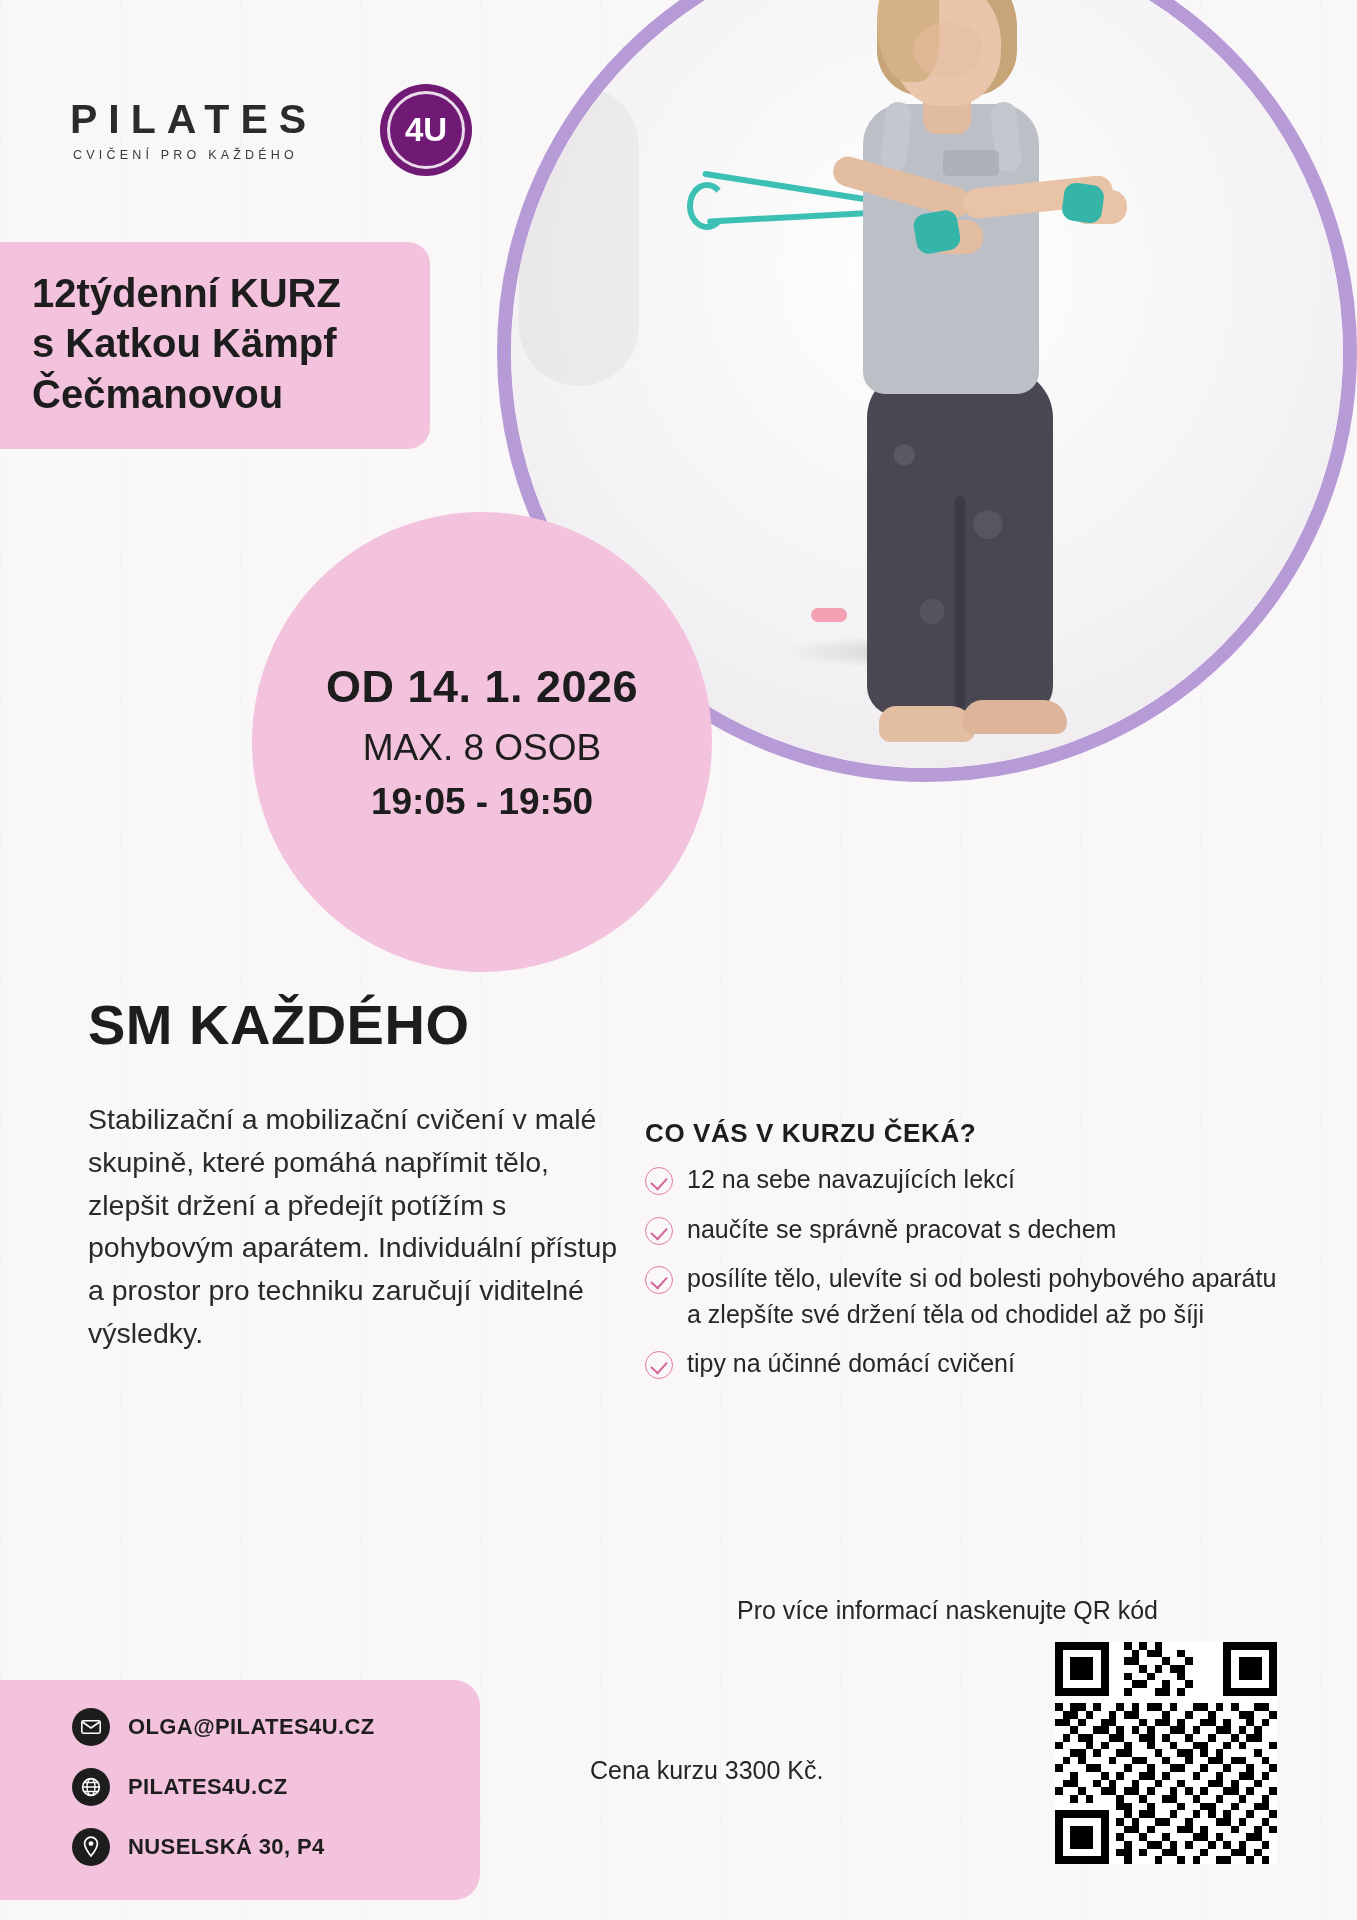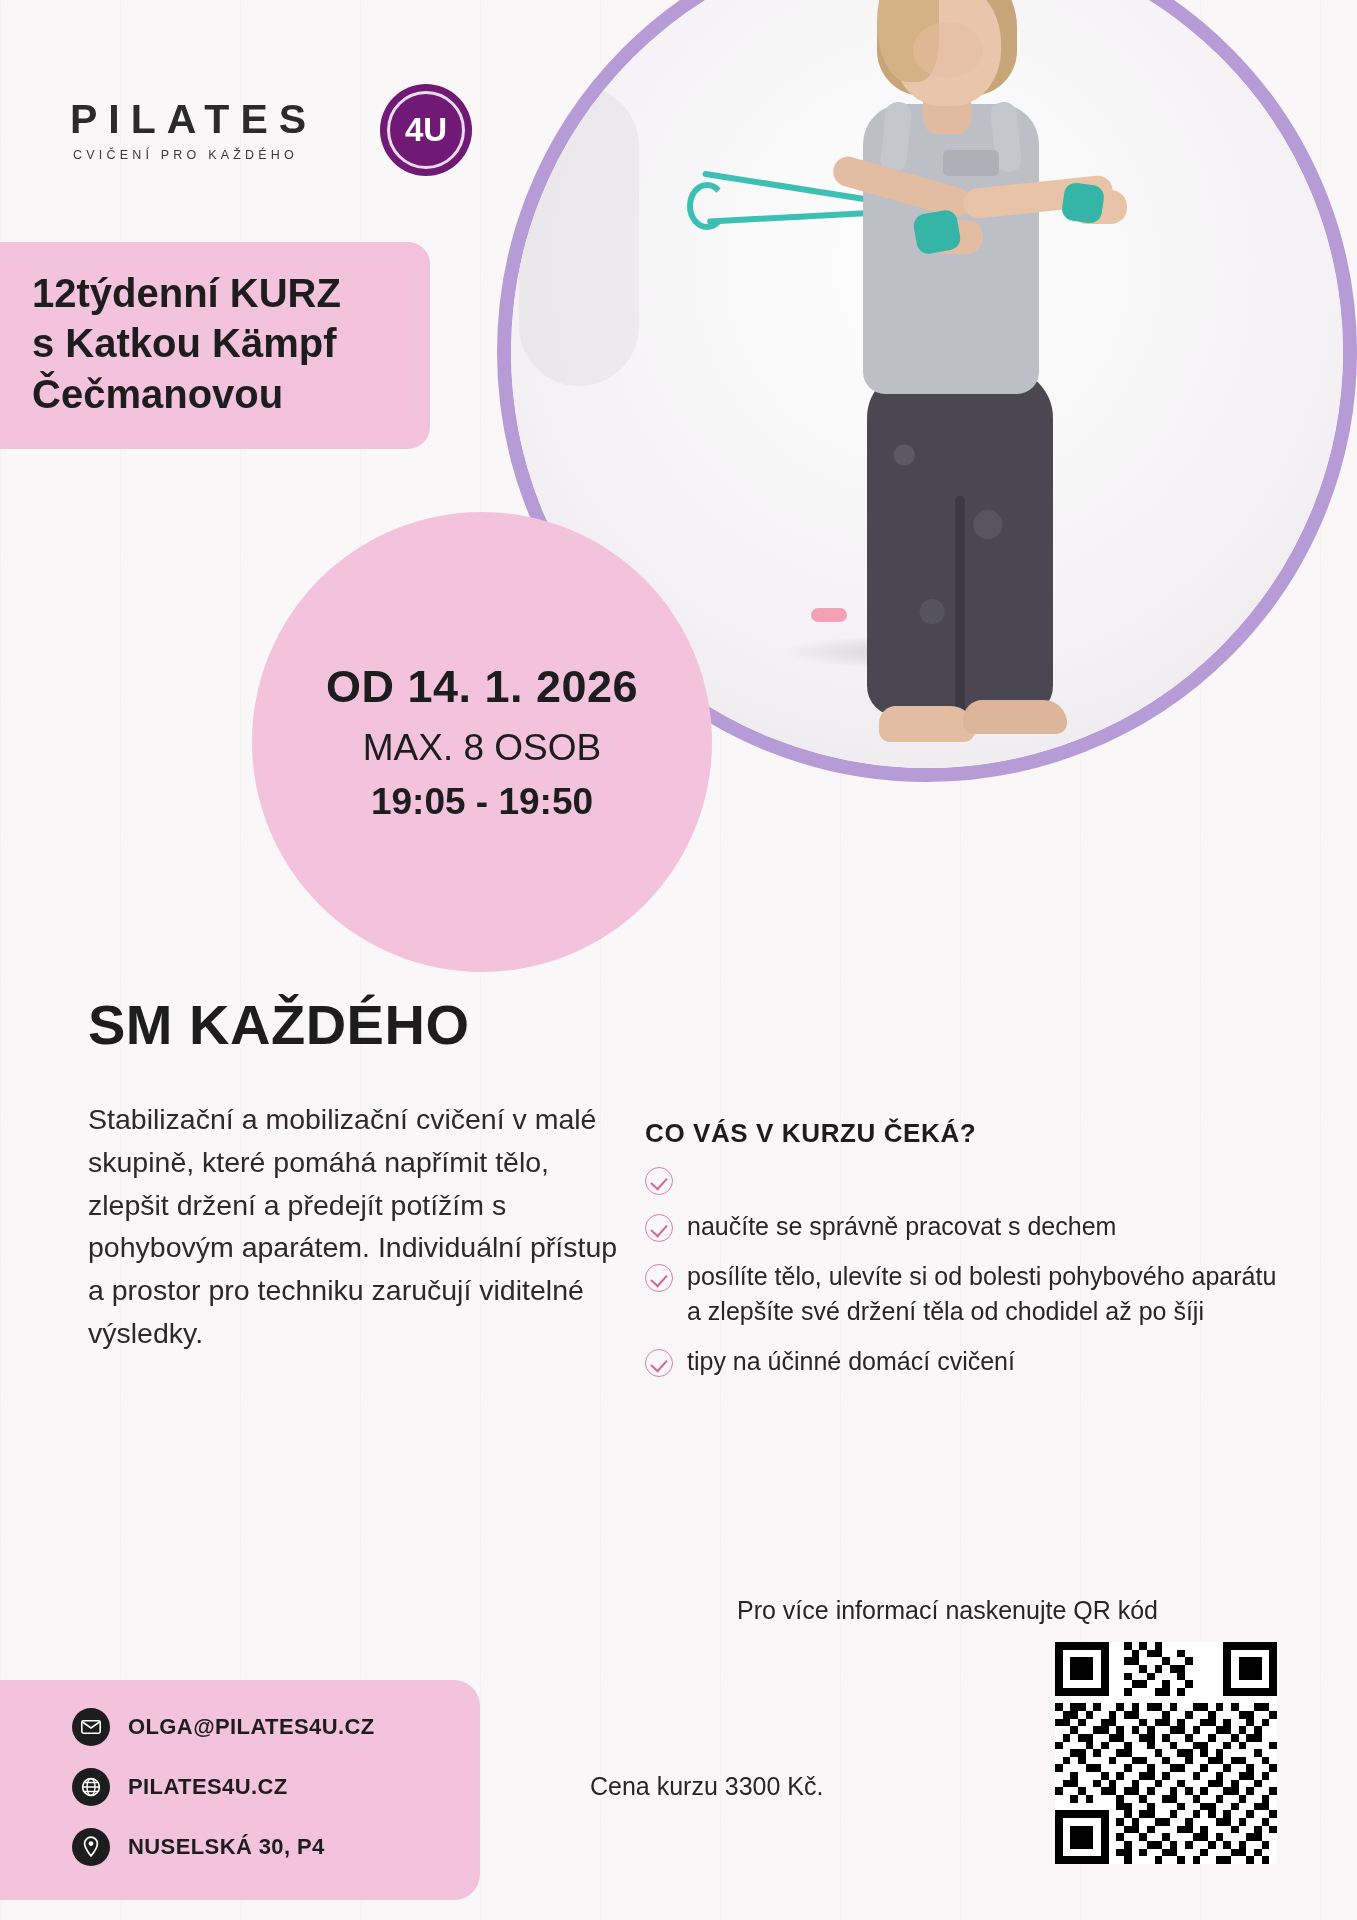--- a/index.html
+++ b/index.html
@@ -198,21 +198,21 @@
     font-size:25px; color:#262626;
   }
   .qr-box {
     position:absolute; left:1055px; top:1642px; width:222px; height:222px;
     background:#fff;
   }
   .qr-box svg { display:block; }
 
   .price {
     position:absolute; left:590px; top:1752px; width:400px;
-    font-size:25px; line-height:1.45; color:#262626;margin-top:16px;
+    font-size:25px; line-height:1.45; color:#262626;
   }
   .price p + p { margin-top:22px; }
 
   
   .contact {
     position:absolute; left:-40px; top:1680px; width:520px;
     background:#f3c2dc; border-radius:0 26px 26px 0;
     padding:28px 30px 30px 112px;
   }
   .contact-row { display:flex; align-items:center; margin-bottom:22px; }
@@ -287,20 +287,21 @@
     <div class="l3">19:05 - 19:50</div>
   </div>
 
   <div class="sm-title">SM KAŽDÉHO</div>
   <div class="sm-body">Stabilizační a mobilizační cvičení v malé skupině, které pomáhá napřímit tělo, zlepšit držení a předejít potížím s pohybovým aparátem. Individuální přístup a prostor pro techniku zaručují viditelné výsledky.</div>
 
   <div class="list-title">CO VÁS V KURZU ČEKÁ?</div>
   <div class="list">
     <div class="list-item">
       <span class="check"></span>
+      <span class="txt">12 na sebe navazujících lekcí</span>
     </div>
     <div class="list-item">
       <span class="check"></span>
       <span class="txt">naučíte se správně pracovat s dechem</span>
     </div>
     <div class="list-item">
       <span class="check"></span>
       <span class="txt">posílíte tělo, ulevíte si od bolesti pohybového aparátu a zlepšíte své držení těla od chodidel až po šíji</span>
     </div>
     <div class="list-item">

